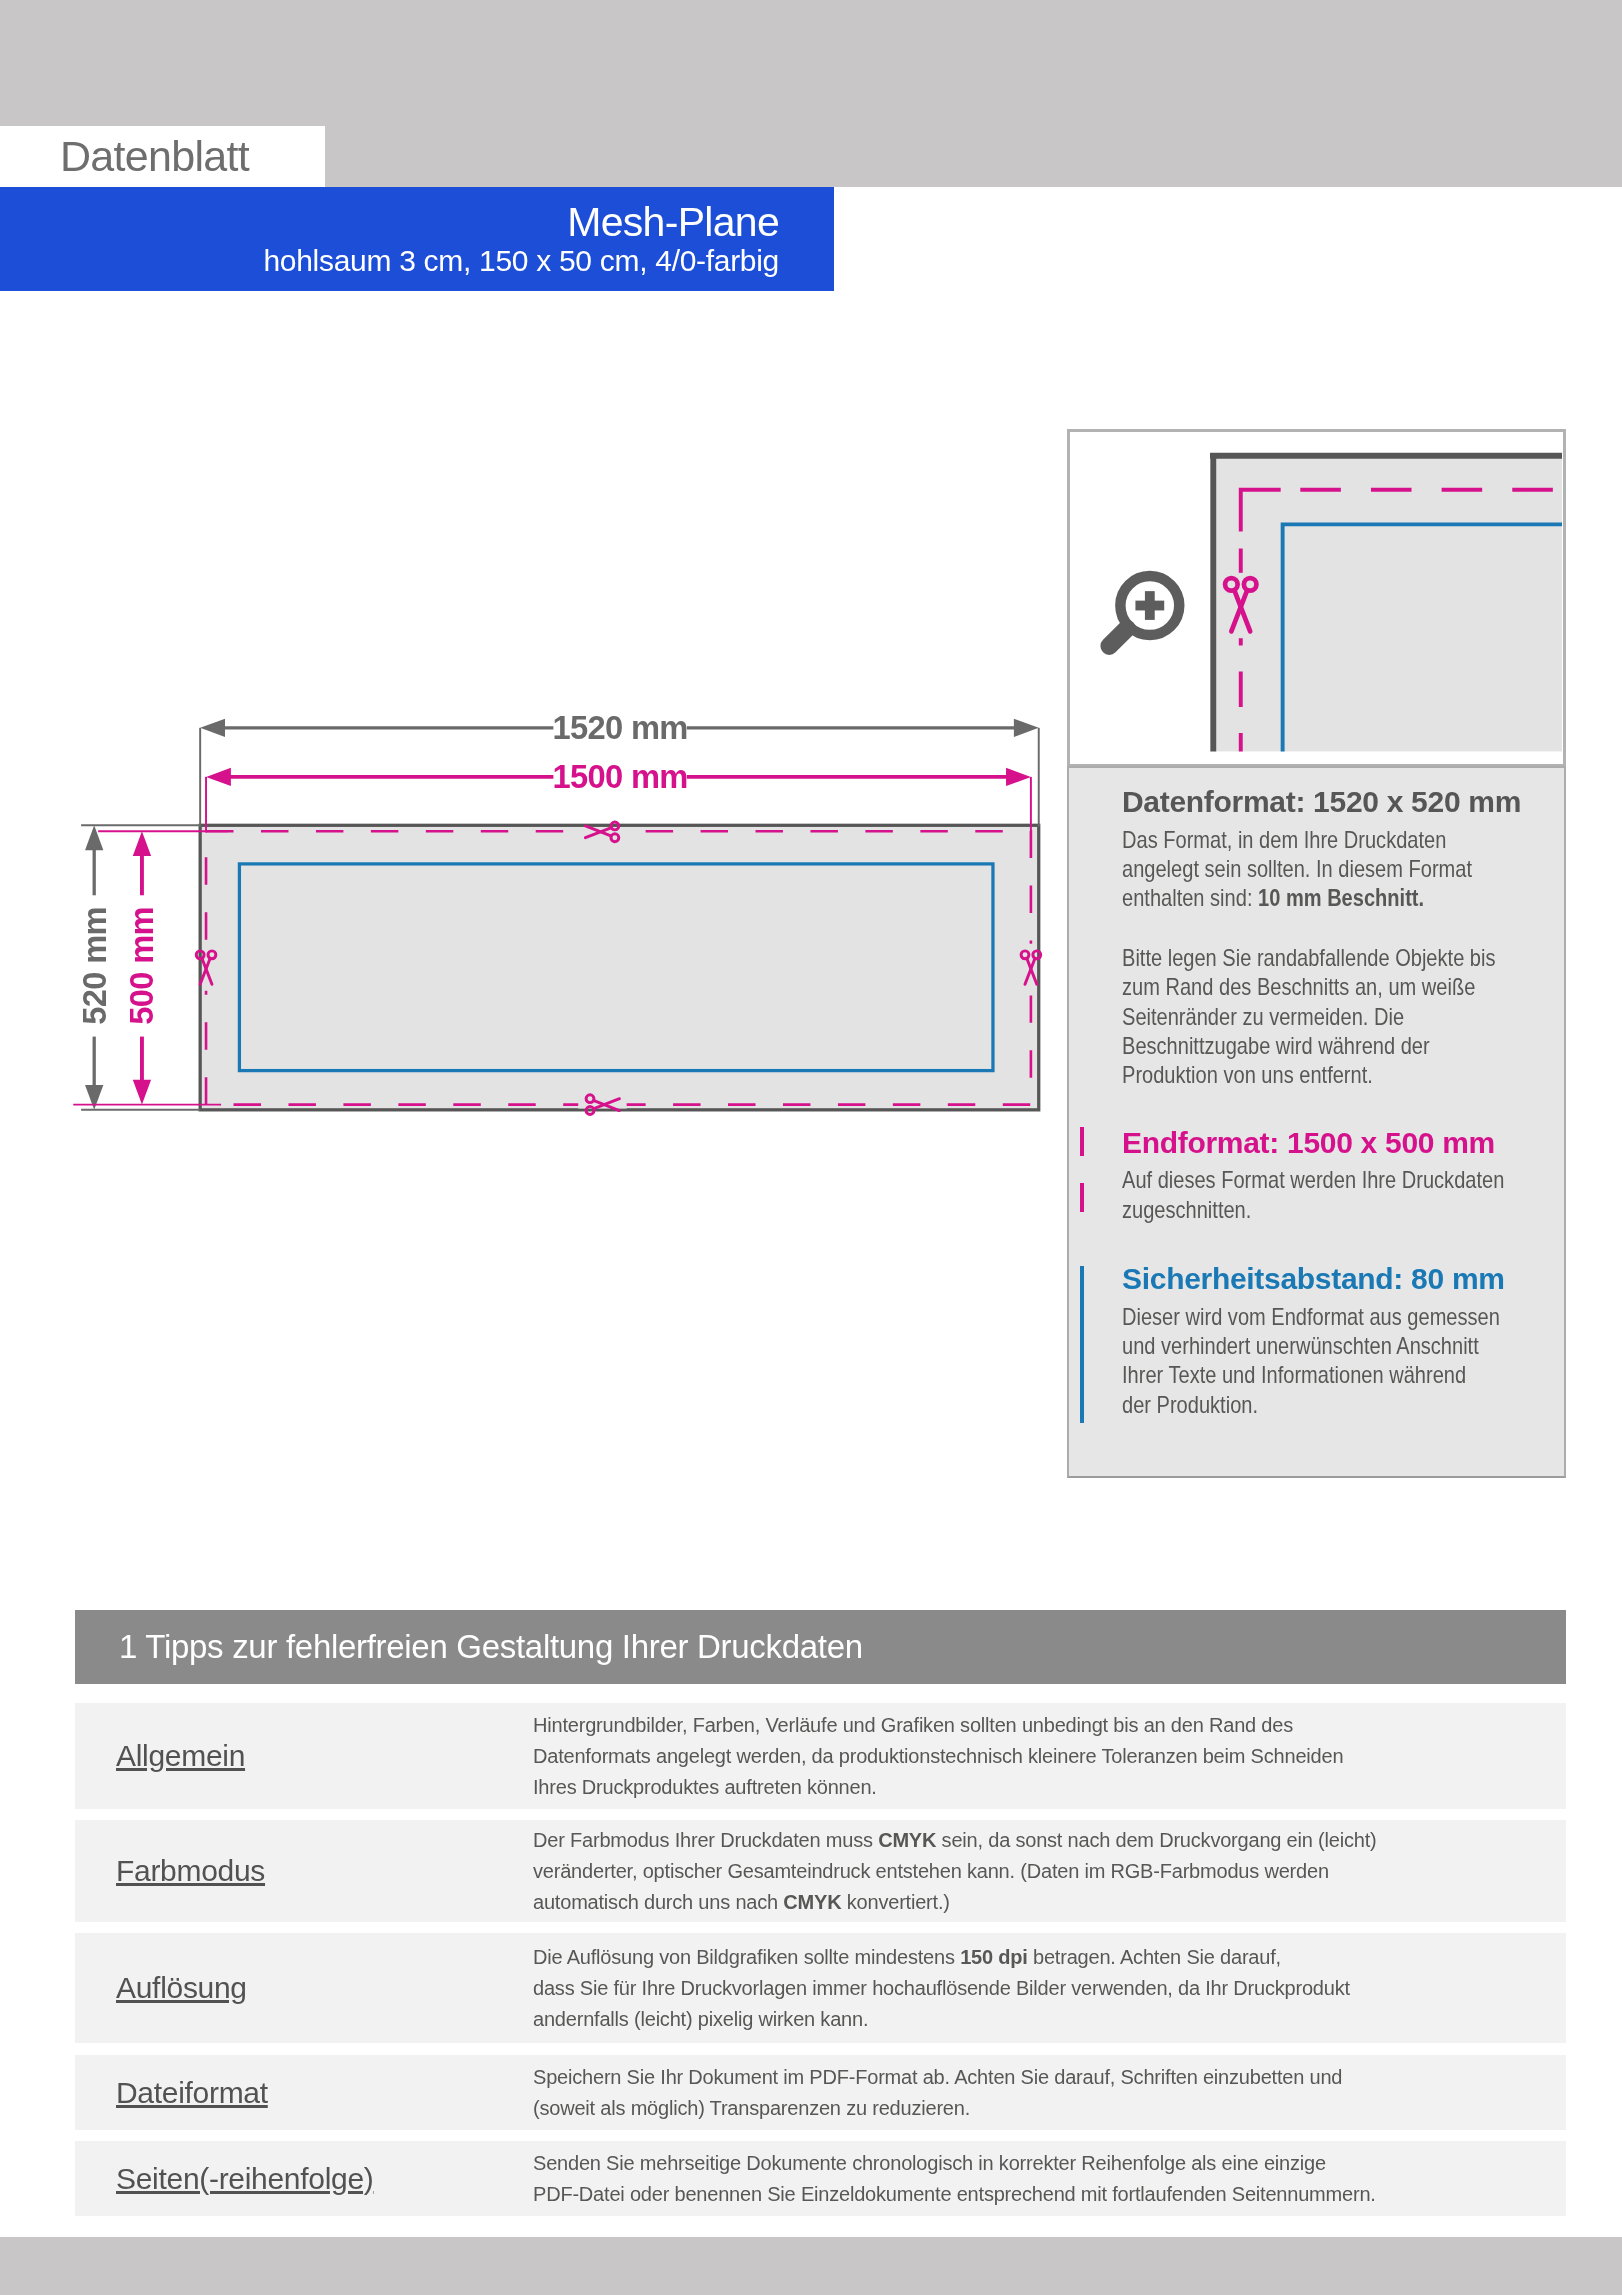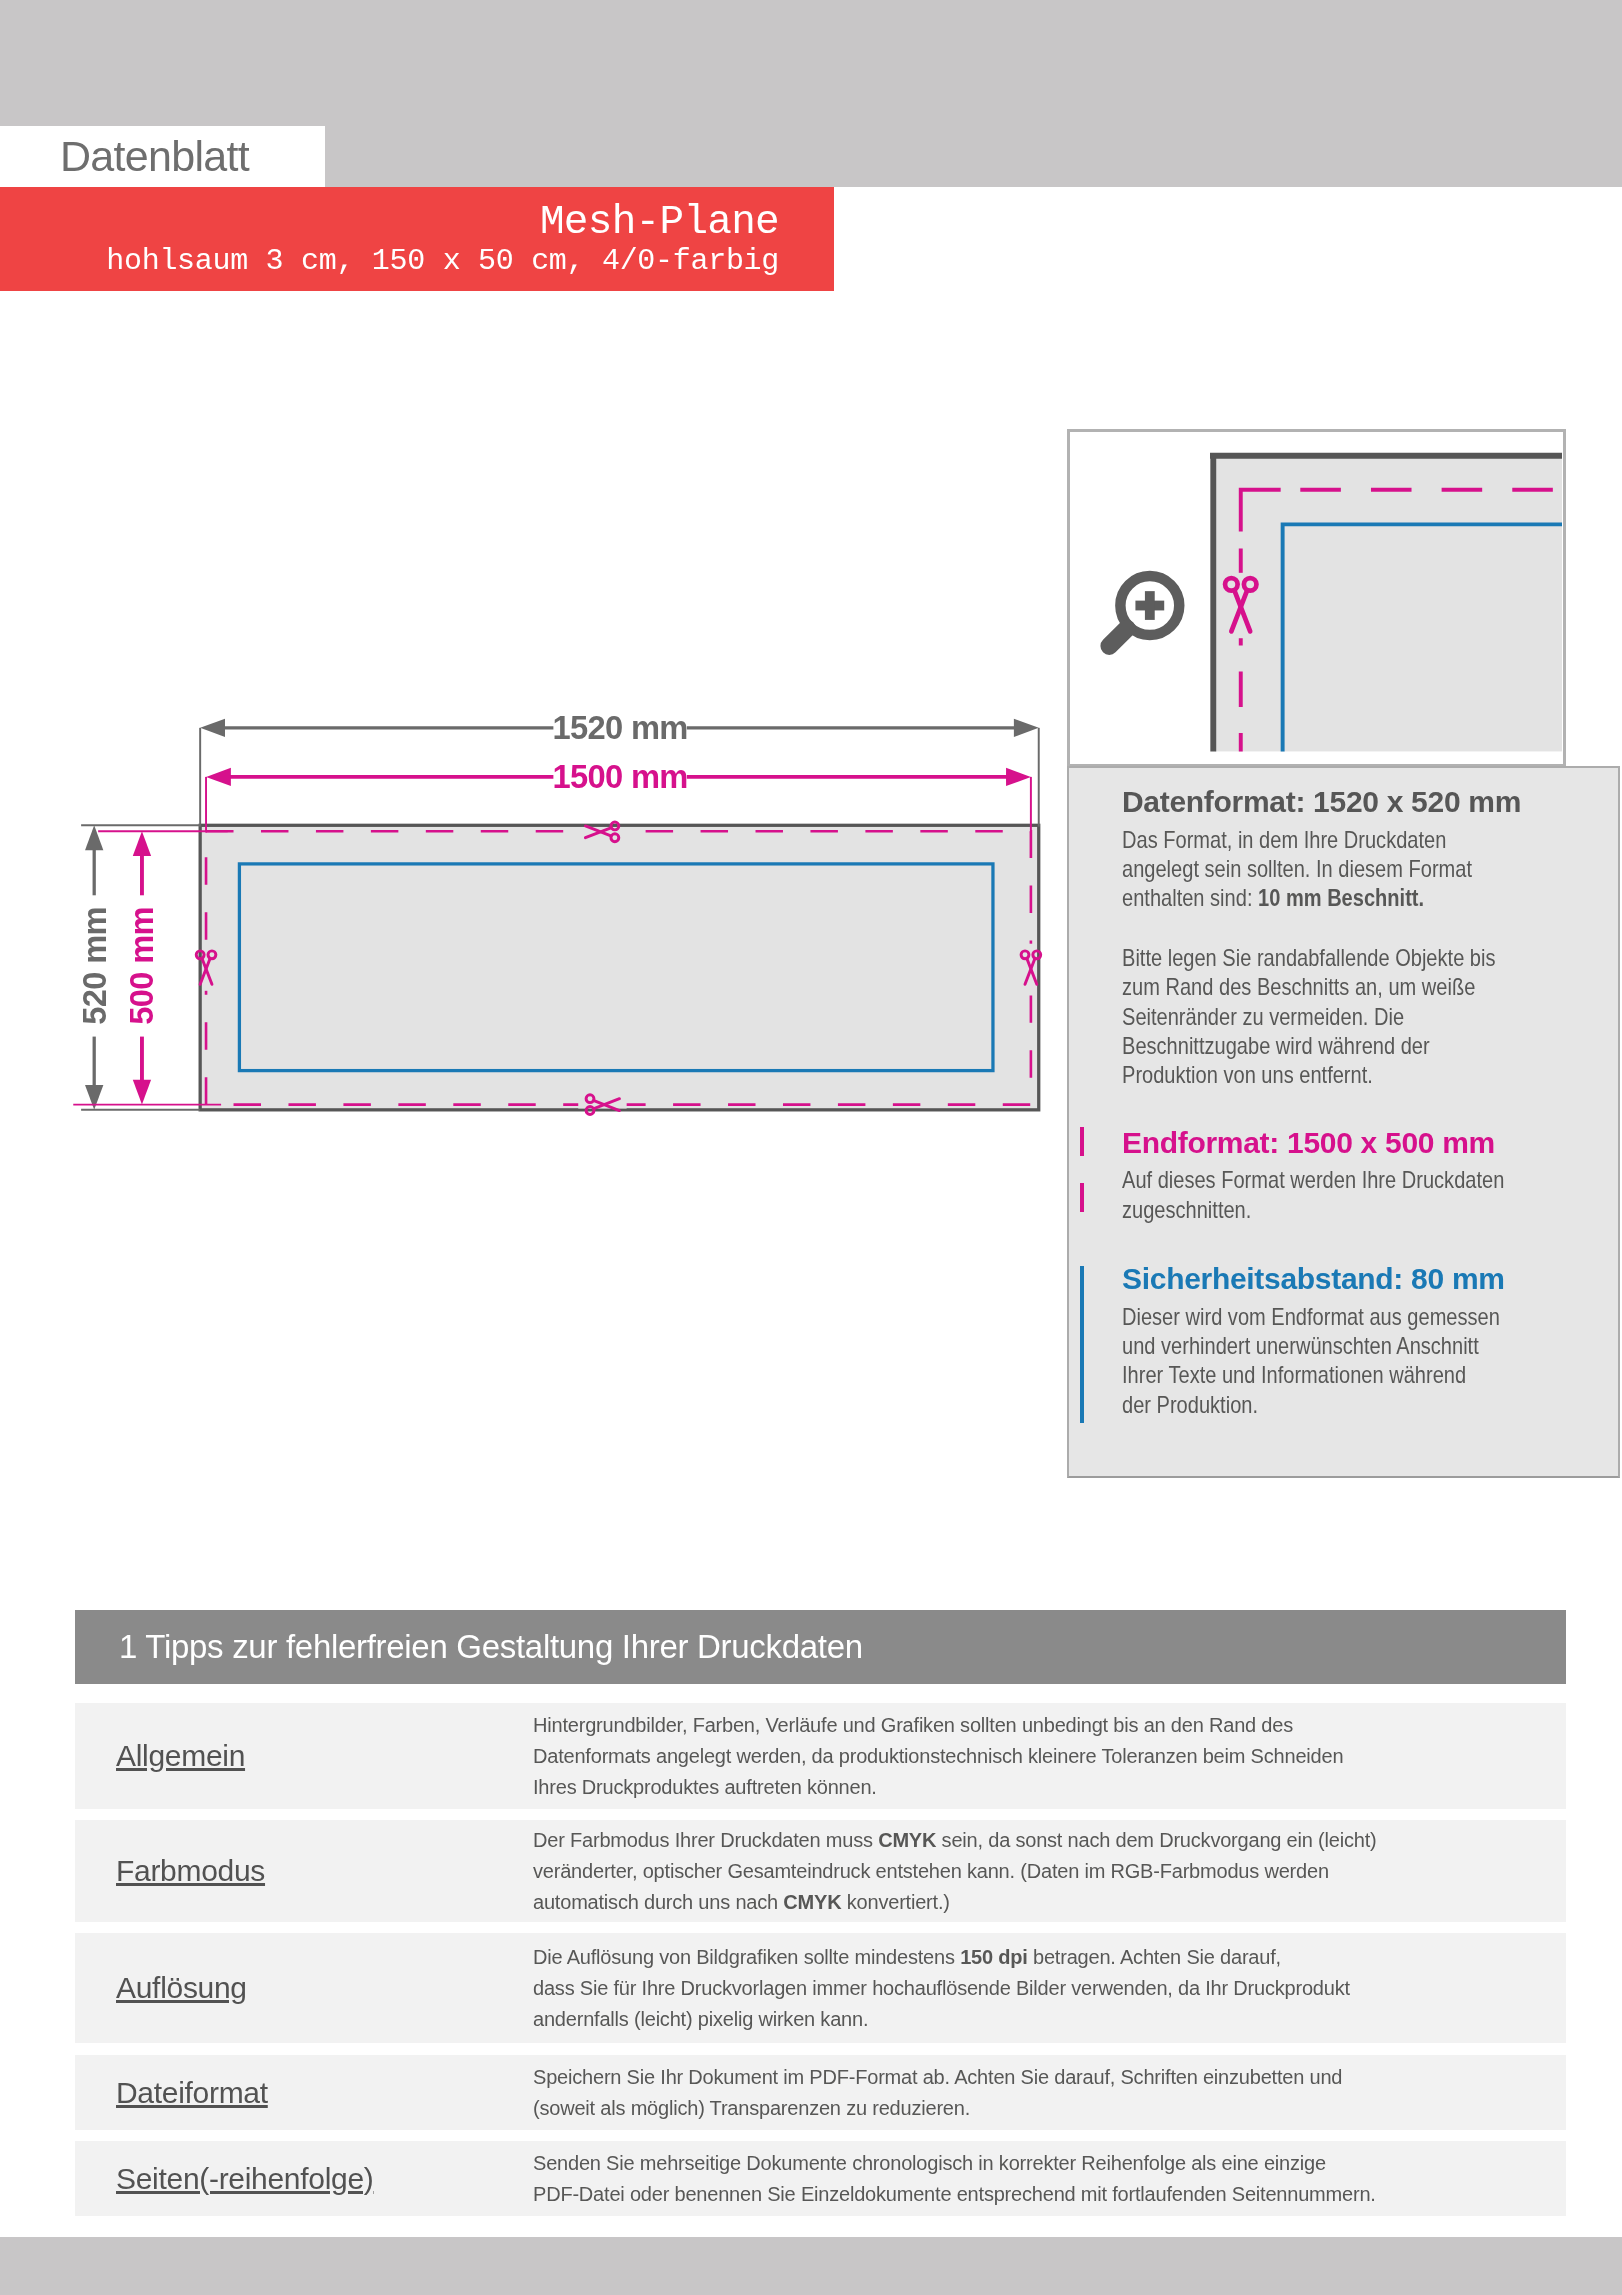--- a/index.html
+++ b/index.html
@@ -6,38 +6,38 @@
   html,body{margin:0;padding:0;background:#ffffff;}
   *{box-sizing:border-box;}
   .page{position:relative;width:1623px;height:2295px;background:#ffffff;overflow:hidden;
         font-family:"Liberation Sans",sans-serif;color:#575756;}
 
   
   .top-bar{position:absolute;left:0;top:0;width:1623px;height:187px;background:#c8c6c7;}
   .title-box{position:absolute;left:0;top:126px;width:325px;height:61px;background:#ffffff;
              display:flex;align-items:center;}
   .title-box span{font-size:43px;color:#6e6e6e;letter-spacing:-0.7px;padding-left:60px;}
-  .product-bar{position:absolute;left:0;top:187px;width:834px;height:104px;background:#ef4444;
+  .product-bar{position:absolute;left:0;top:187px;width:834px;height:104px;background:#1d4ed8;
                display:flex;flex-direction:column;justify-content:center;align-items:flex-end;
-               padding-right:55px;gap:3.9px;font-family:Liberation Mono, monospace;}
+               padding-right:55px;gap:3.9px;}
   .product-name{font-size:41px;color:#ffffff;letter-spacing:-0.7px;line-height:1.0;}
   .product-spec{font-size:30px;color:#ffffff;letter-spacing:-0.3px;line-height:1.0;}
 
   
   .diagram{position:absolute;left:0;top:687px;width:1112px;height:465px;}
   .dim-text{font-weight:bold;font-size:50px;letter-spacing:-1px;}
   .dim-gray{fill:#6a6a6a;}
   .dim-mag{fill:#d6118c;}
 
   
   .detail-box{position:absolute;left:1067px;top:429px;width:499px;height:338px;background:#ffffff;
               border:3.3px solid #b2b2b2;}
 
   
-  .info-panel{position:absolute;left:1067px;top:766px;width:553px;height:712px;
+  .info-panel{position:absolute;left:1067px;top:766px;width:499px;height:712px;
               background:#e6e6e6;border:2.6px solid #acacac;border-bottom-color:#9c9c9c;
               padding:17px 26px 0 53px;}
   .info-section{position:relative;}
   .info-h{font-size:30px;font-weight:bold;letter-spacing:-0.3px;margin:0 0 6.5px 0;line-height:34px;}
   .h-dat{color:#565656;}
   .h-end{color:#d6118c;}
   .h-sich{color:#1a79b5;}
   .info-body{font-size:23.6px;line-height:29.4px;white-space:pre-line;color:#575756;
              transform:scaleX(0.85);transform-origin:left top;width:118%;}
   .para-gap{height:30px;}

